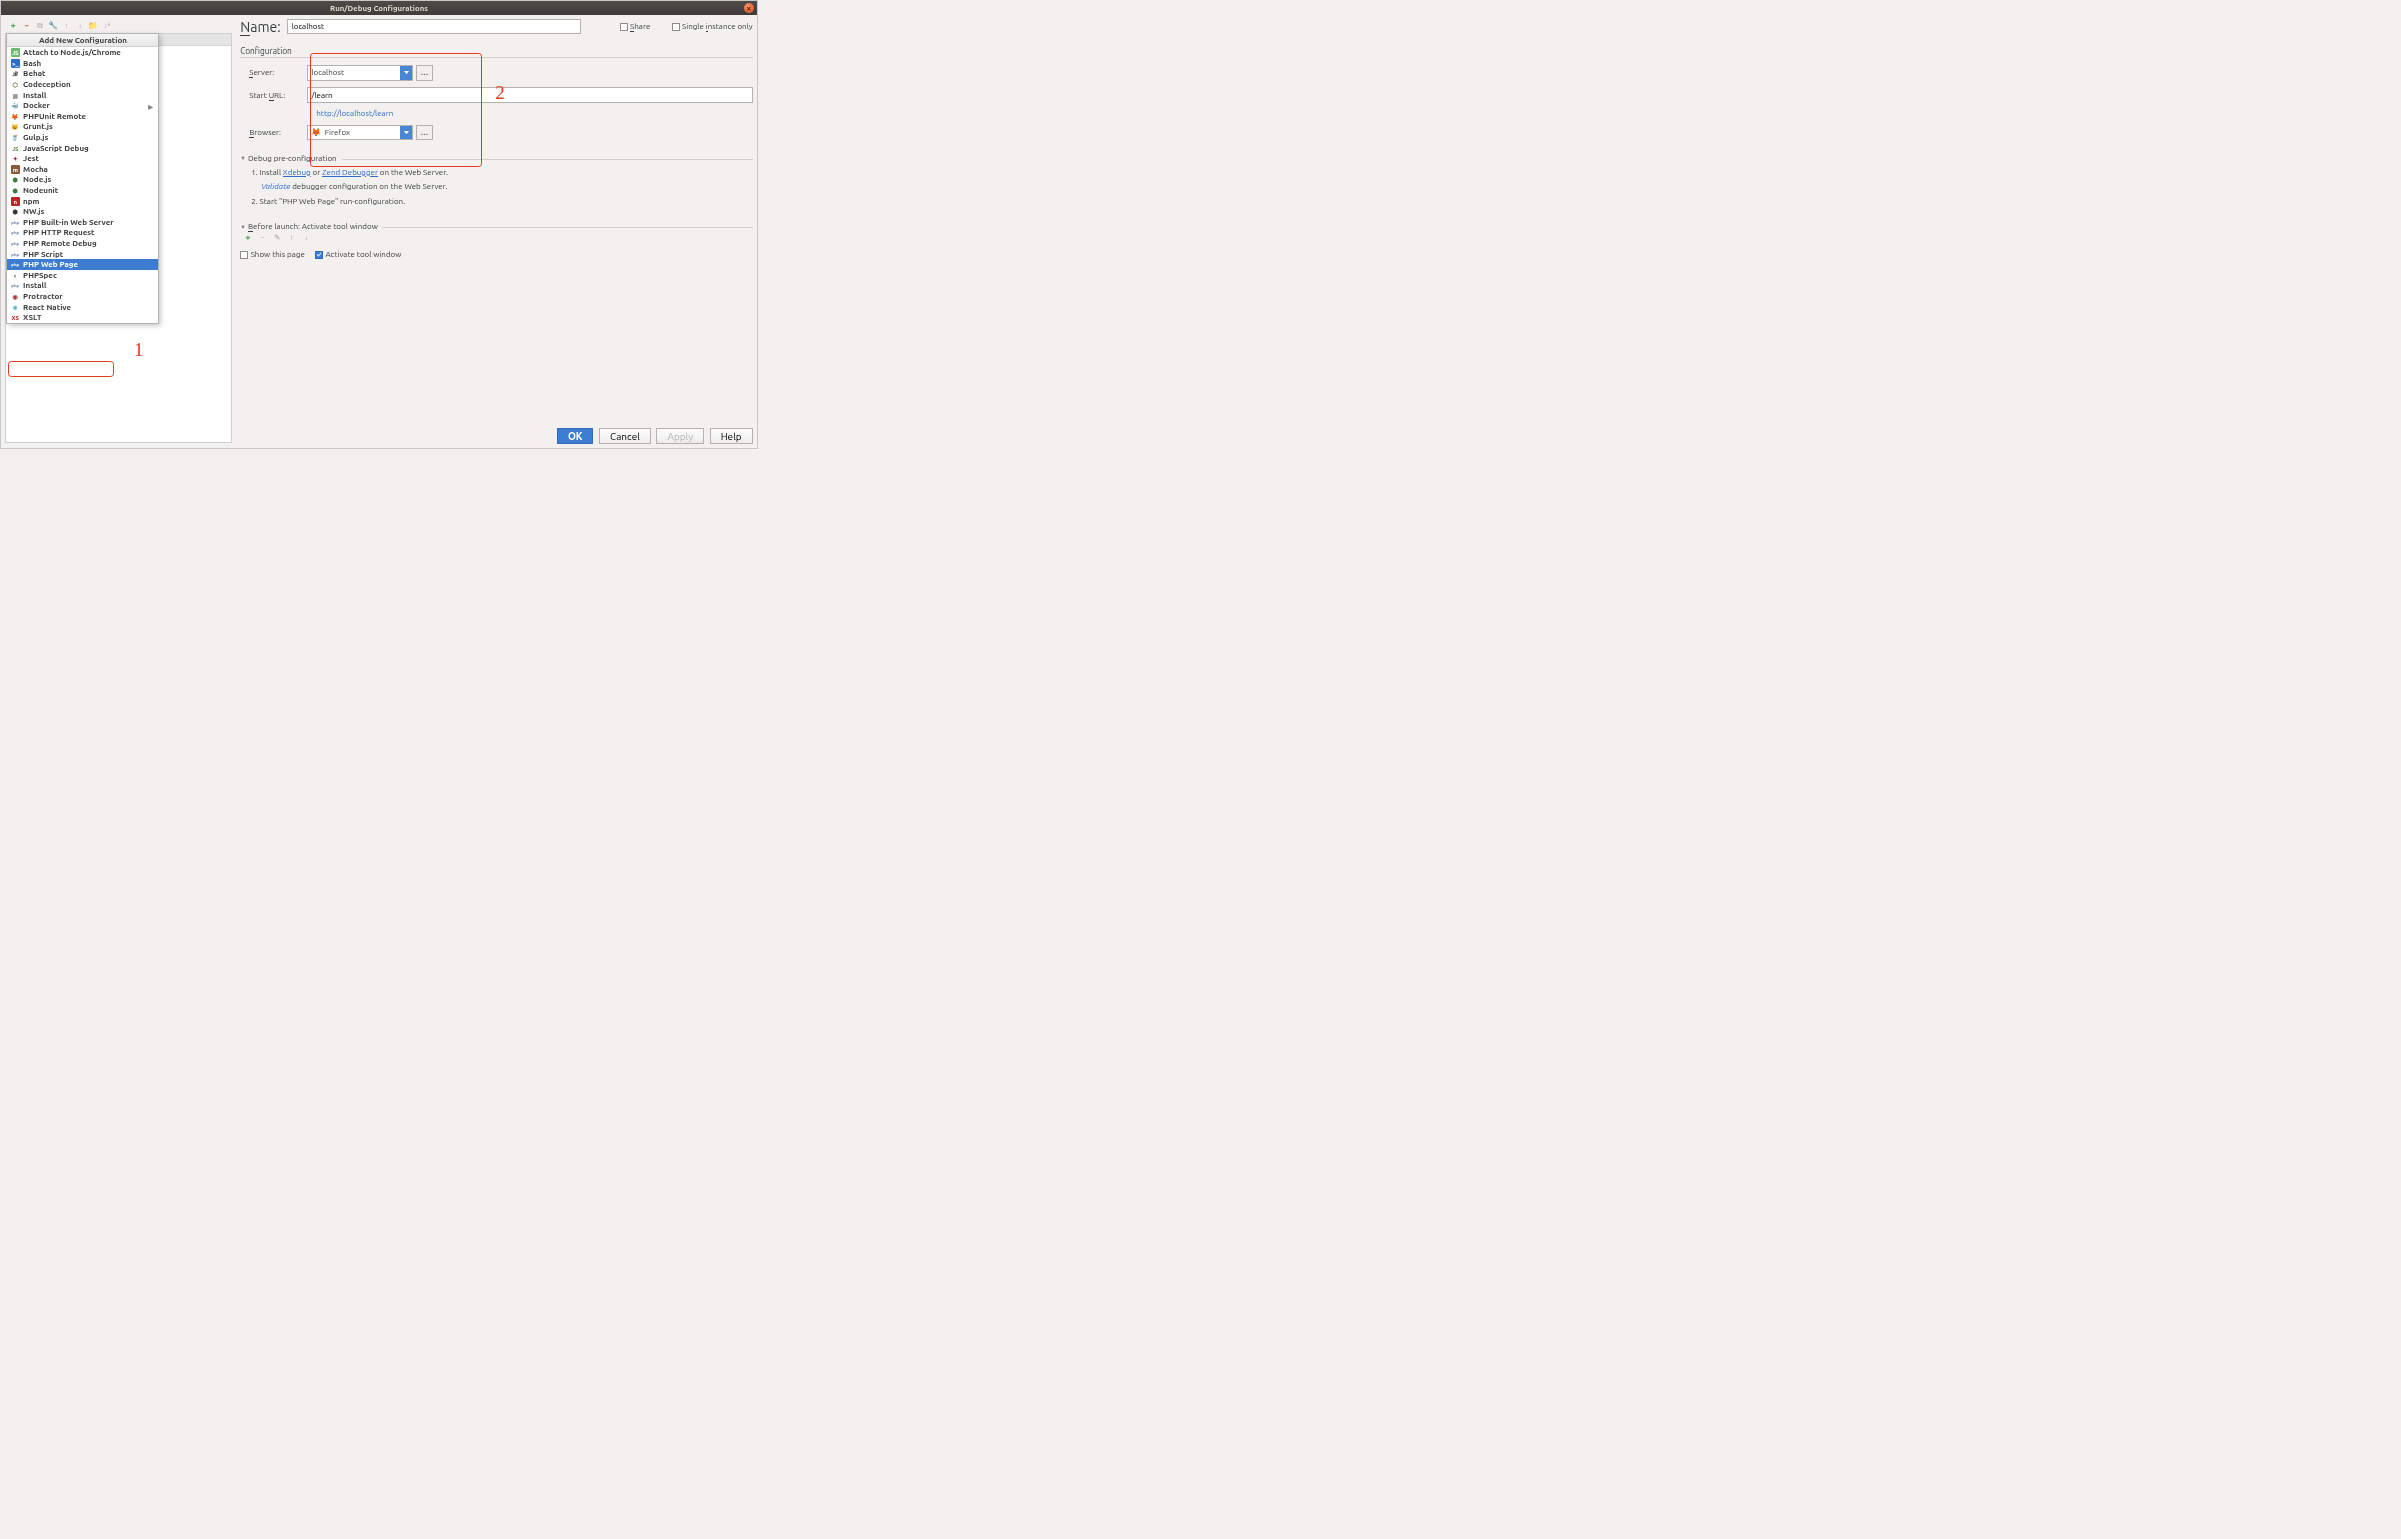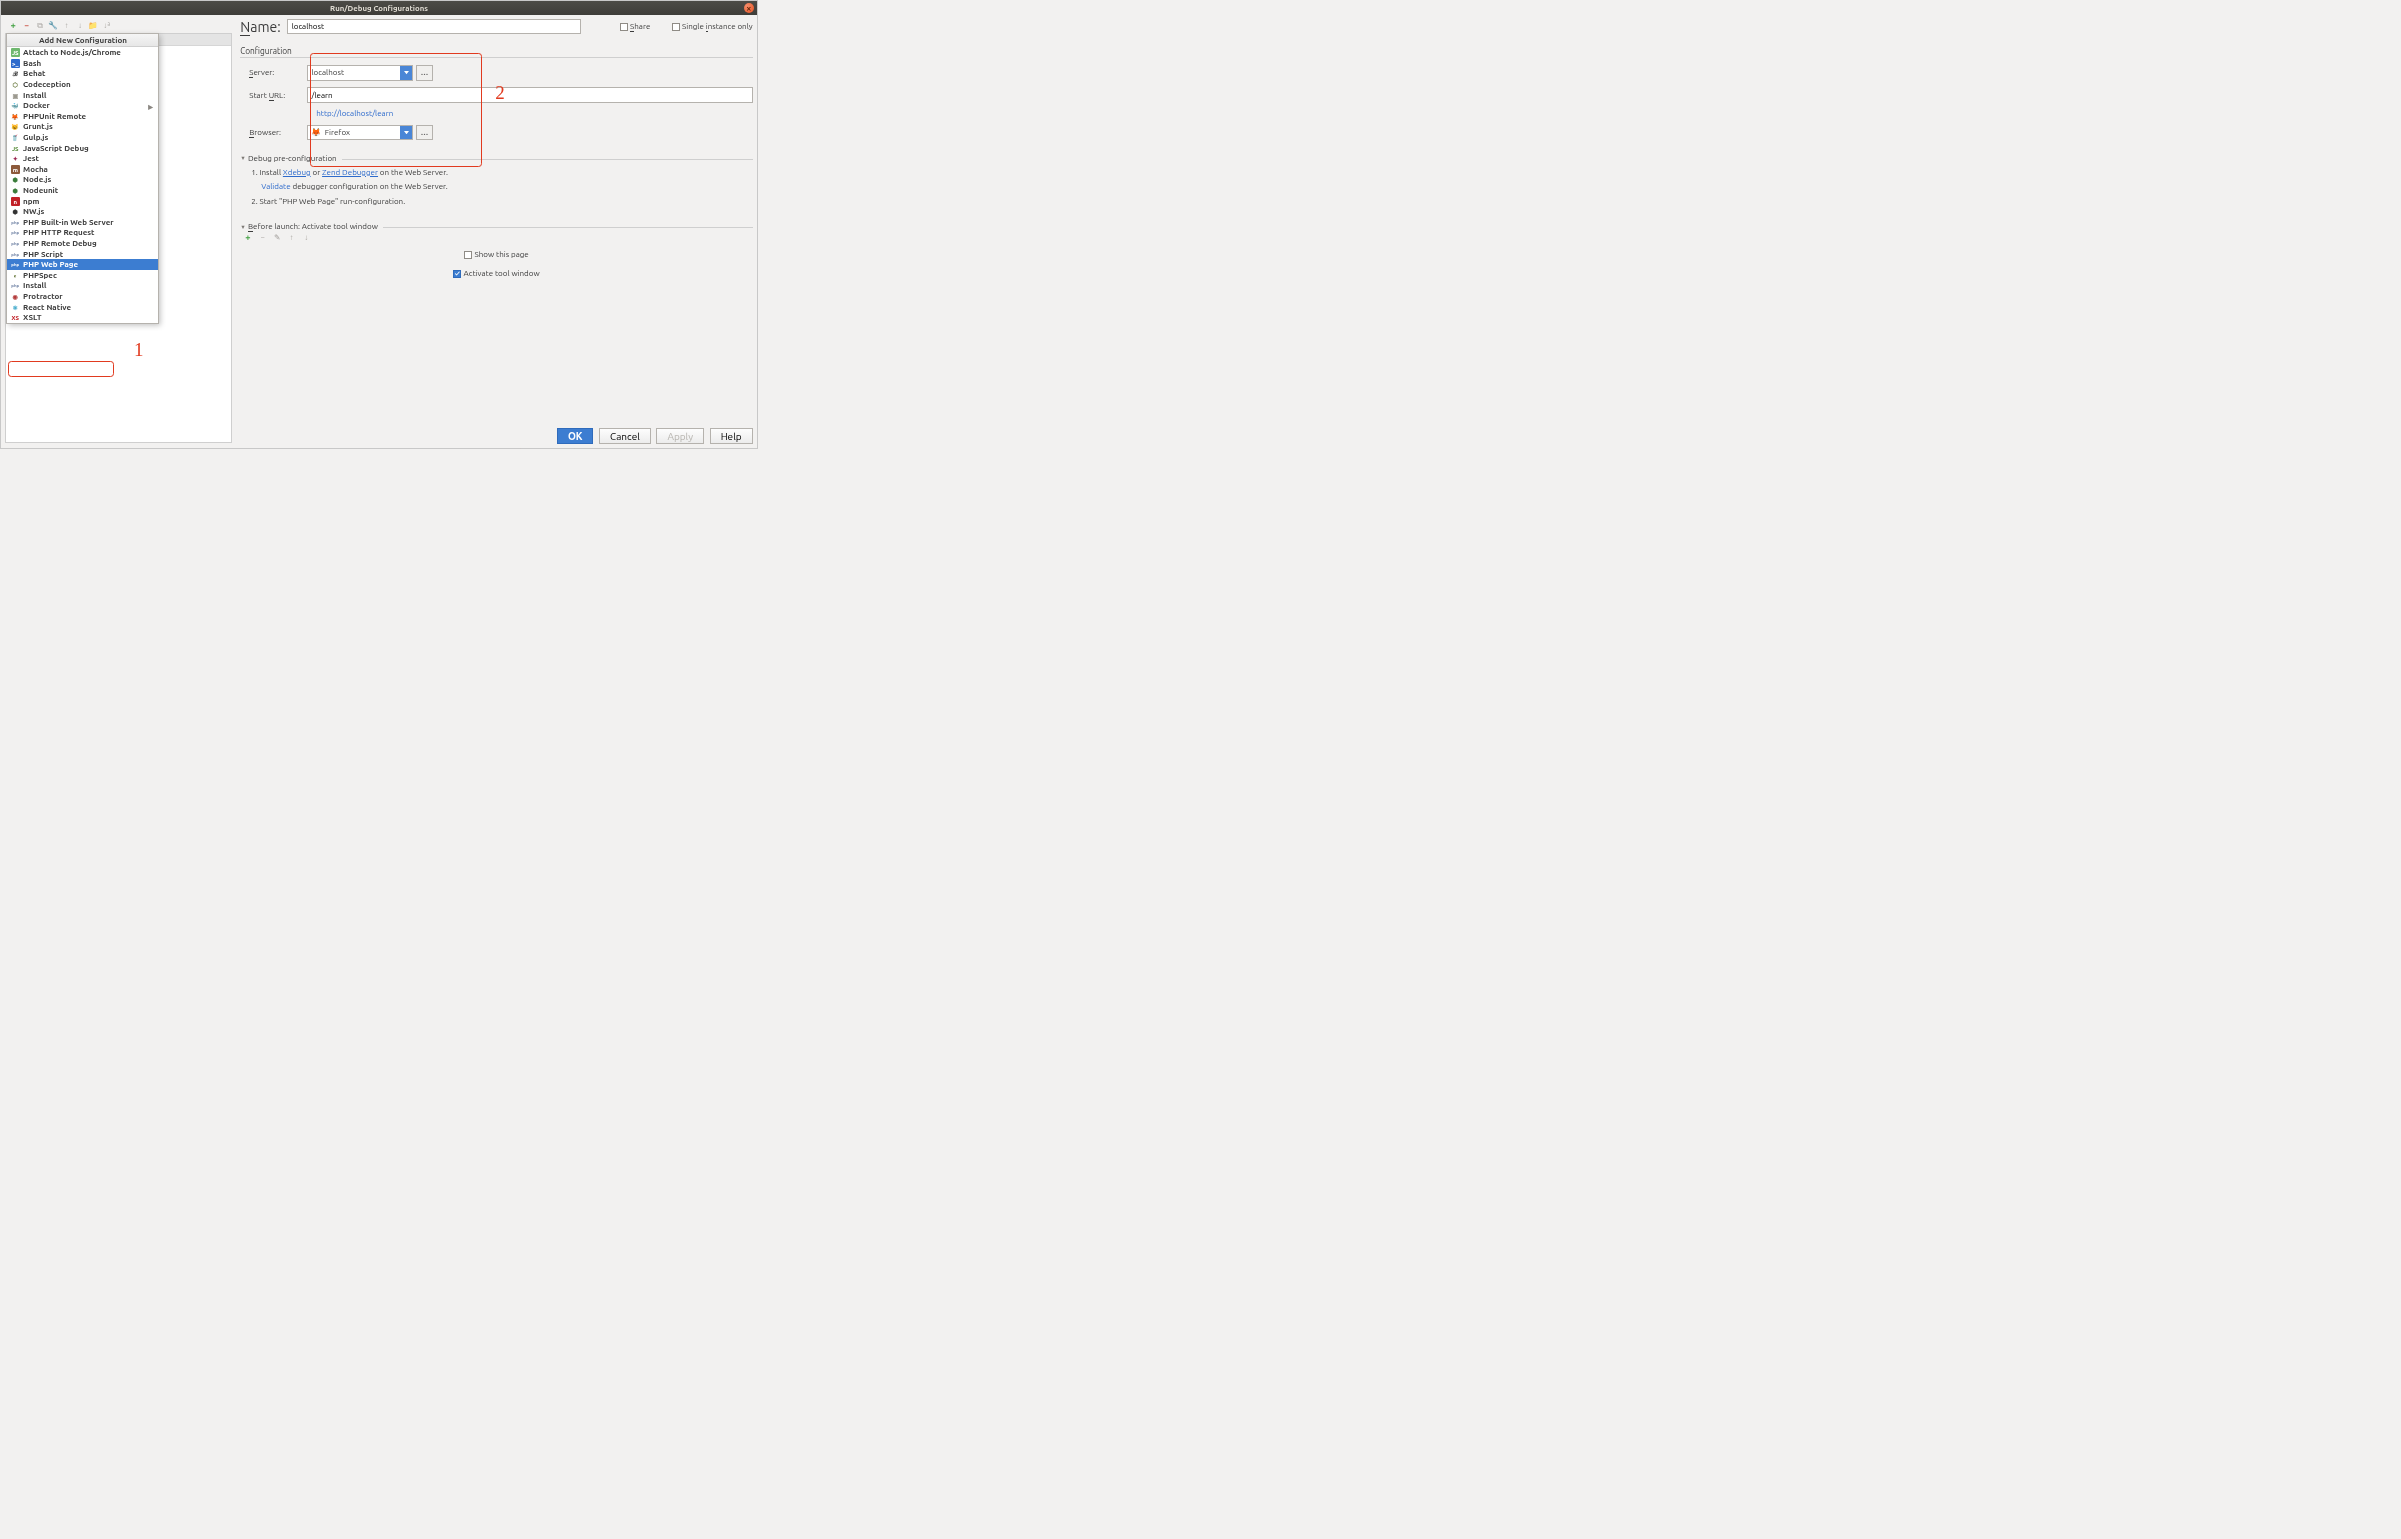--- a/index.html
+++ b/index.html
@@ -242,38 +242,38 @@
         <div class="annot-text" style="top:16.7px; left:255px;">2</div>
       </div>
 
       <div class="collapse-row">
         <span class="tri">▼</span>
         <span>Debug pre-configuration</span>
         <span style="flex:1; border-top:0.6px solid #cfcfcf; margin-left:3.3px; margin-top:2.2px;"></span>
       </div>
       <div style="margin:3.3px 0 0 11px; line-height:1.8;">
         <div>1. <span>Install </span><span class="link">Xdebug</span><span> or </span><span class="link">Zend Debugger</span><span> on the Web Server.</span></div>
-        <div style="padding-left:10px;"><span class="link" style="text-decoration:none;">Validate</span><span> debugger configuration on the Web Server.</span></div>
+        <div style="padding-left:10px;"><span class="link" style="text-decoration:none;font-style:italic;">Validate</span><span> debugger configuration on the Web Server.</span></div>
         <div>2. <span>Start "PHP Web Page" run-configuration.</span></div>
       </div>
 
       <div class="collapse-row">
         <span class="tri">▼</span>
         <span><span class="under">B</span>efore launch: Activate tool window</span>
         <span style="flex:1; border-top:0.6px solid #cfcfcf; margin-left:3.3px; margin-top:2.2px;"></span>
       </div>
       <div class="tasks-tb">
         <span class="ticon green">＋</span>
         <span class="ticon grey">－</span>
         <span class="ticon grey">✎</span>
         <span class="ticon grey">↑</span>
         <span class="ticon grey">↓</span>
       </div>
 
-      <div style="margin-top:6.7px; display:flex; gap:10px; align-items:center;flex-direction:column;">
+      <div style="margin-top:6.7px; display:flex; gap:10px; align-items:center;">
         <label><span class="checkbox"></span><span>Show this page</span></label>
         <label><span class="checkbox checked"></span><span>Activate tool window</span></label>
       </div>
     </div>
   </div>
 
   <div class="footer">
     <button class="btn primary">OK</button>
     <button class="btn">Cancel</button>
     <button class="btn disabled">Apply</button>

